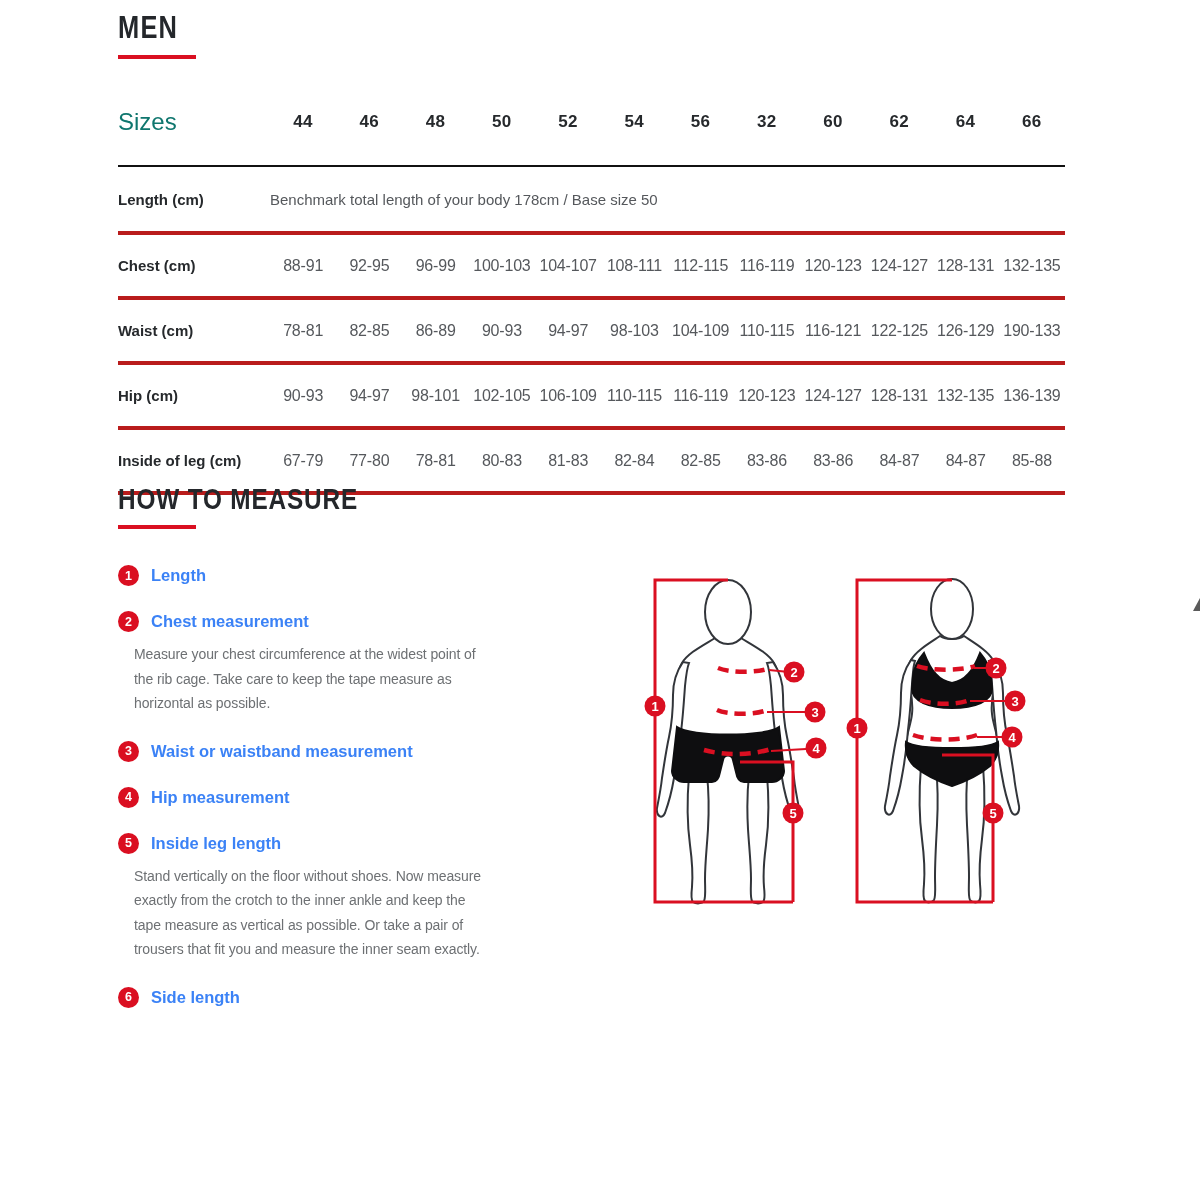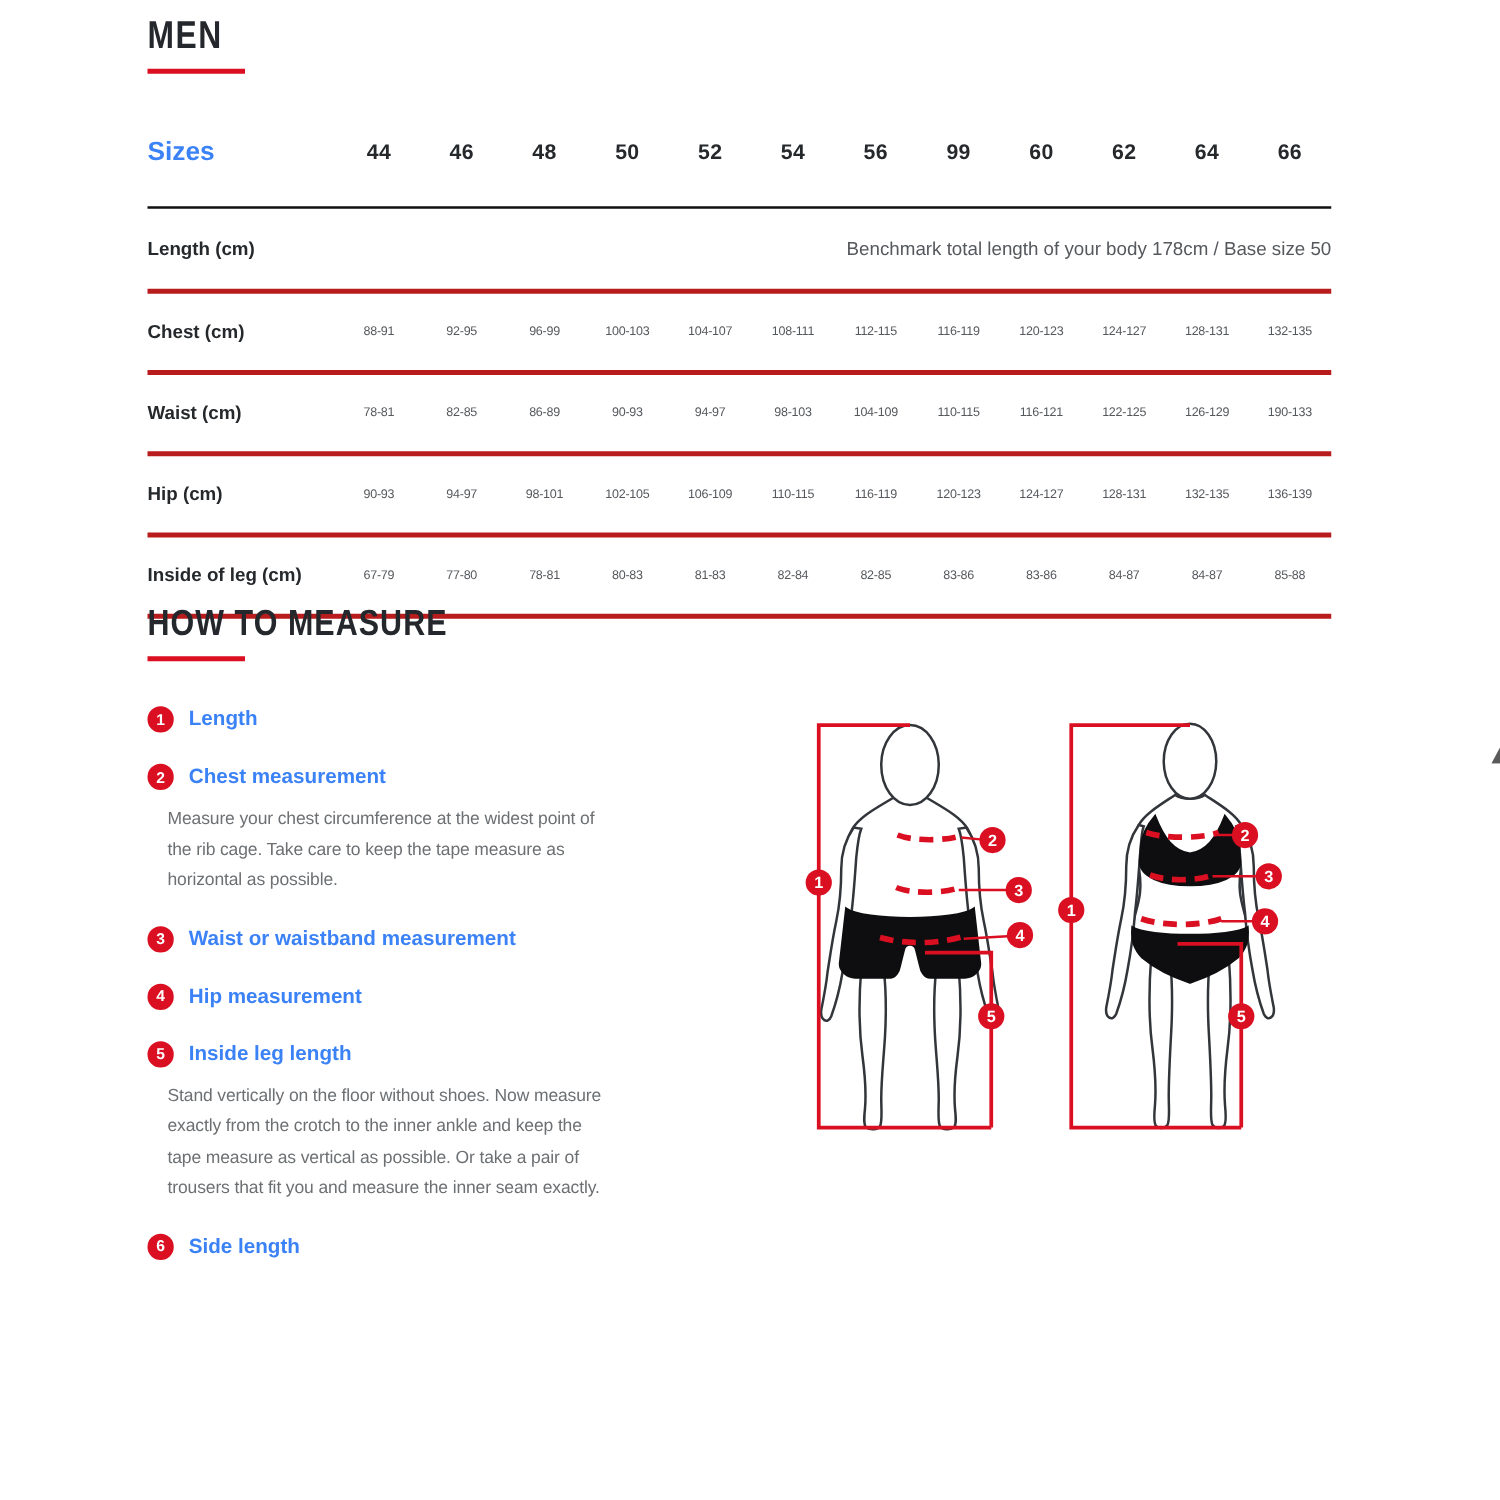--- a/index.html
+++ b/index.html
@@ -15,27 +15,27 @@
   .brand-title h1{
     margin:0;font-size:31px;font-weight:700;letter-spacing:1.5px;color:#24272b;
     transform:scaleX(.82);transform-origin:left center;white-space:nowrap;
   }
   .red-bar{width:78px;height:4px;background:#da0f21;margin-top:9px;}
 
   
   .size-table{position:absolute;top:78px;left:0;width:947px;}
   .st-grid{display:grid;grid-template-columns:152px repeat(12,1fr);align-items:center;}
   .st-header{height:87px;border-bottom:2px solid #111;}
-  .st-header .st-label{font-size:21px;font-weight:700;color:#3b82f6;}
+  .st-header .st-label{font-size:24px;font-weight:400;color:#0f766e;}
   .st-size{font-size:17px;font-weight:700;color:#26292c;text-align:center;letter-spacing:.3px;}
   .st-row{height:61px;border-bottom:4px solid #b91c1c;}
   .st-row.first{height:64px;}
   .st-row .st-label{font-size:15px;font-weight:700;color:#26292c;}
-  .st-cell{font-size:10px;color:#55585c;text-align:center;white-space:nowrap;letter-spacing:-.2px;}
-  .st-span-note{grid-column:2/14;text-align:right;font-size:15px;color:#55585c;}
+  .st-cell{font-size:16px;color:#55585c;text-align:center;white-space:nowrap;letter-spacing:-.2px;}
+  .st-span-note{grid-column:2/14;text-align:left;font-size:15px;color:#55585c;}
 
   
   .measure-section{position:absolute;top:483px;left:0;width:420px;}
   .measure-section h2{
     margin:0;font-size:29px;font-weight:700;letter-spacing:1px;color:#24272b;
     transform:scaleX(.84);transform-origin:left center;white-space:nowrap;
   }
   .mi-list{margin-top:36px;width:392px;}
   .mi{margin-bottom:25px;}
   .mi-head{display:flex;align-items:center;gap:12px;}
@@ -70,21 +70,21 @@
   <div class="size-table">
     <div class="st-grid st-header">
       <div class="st-label">Sizes</div>
       <div class="st-size">44</div>
       <div class="st-size">46</div>
       <div class="st-size">48</div>
       <div class="st-size">50</div>
       <div class="st-size">52</div>
       <div class="st-size">54</div>
       <div class="st-size">56</div>
-      <div class="st-size">99</div>
+      <div class="st-size">32</div>
       <div class="st-size">60</div>
       <div class="st-size">62</div>
       <div class="st-size">64</div>
       <div class="st-size">66</div>
     </div>
 
     <div class="st-grid st-row first">
       <div class="st-label">Length (cm)</div>
       <div class="st-span-note">Benchmark total length of your body 178cm / Base size 50</div>
     </div>

